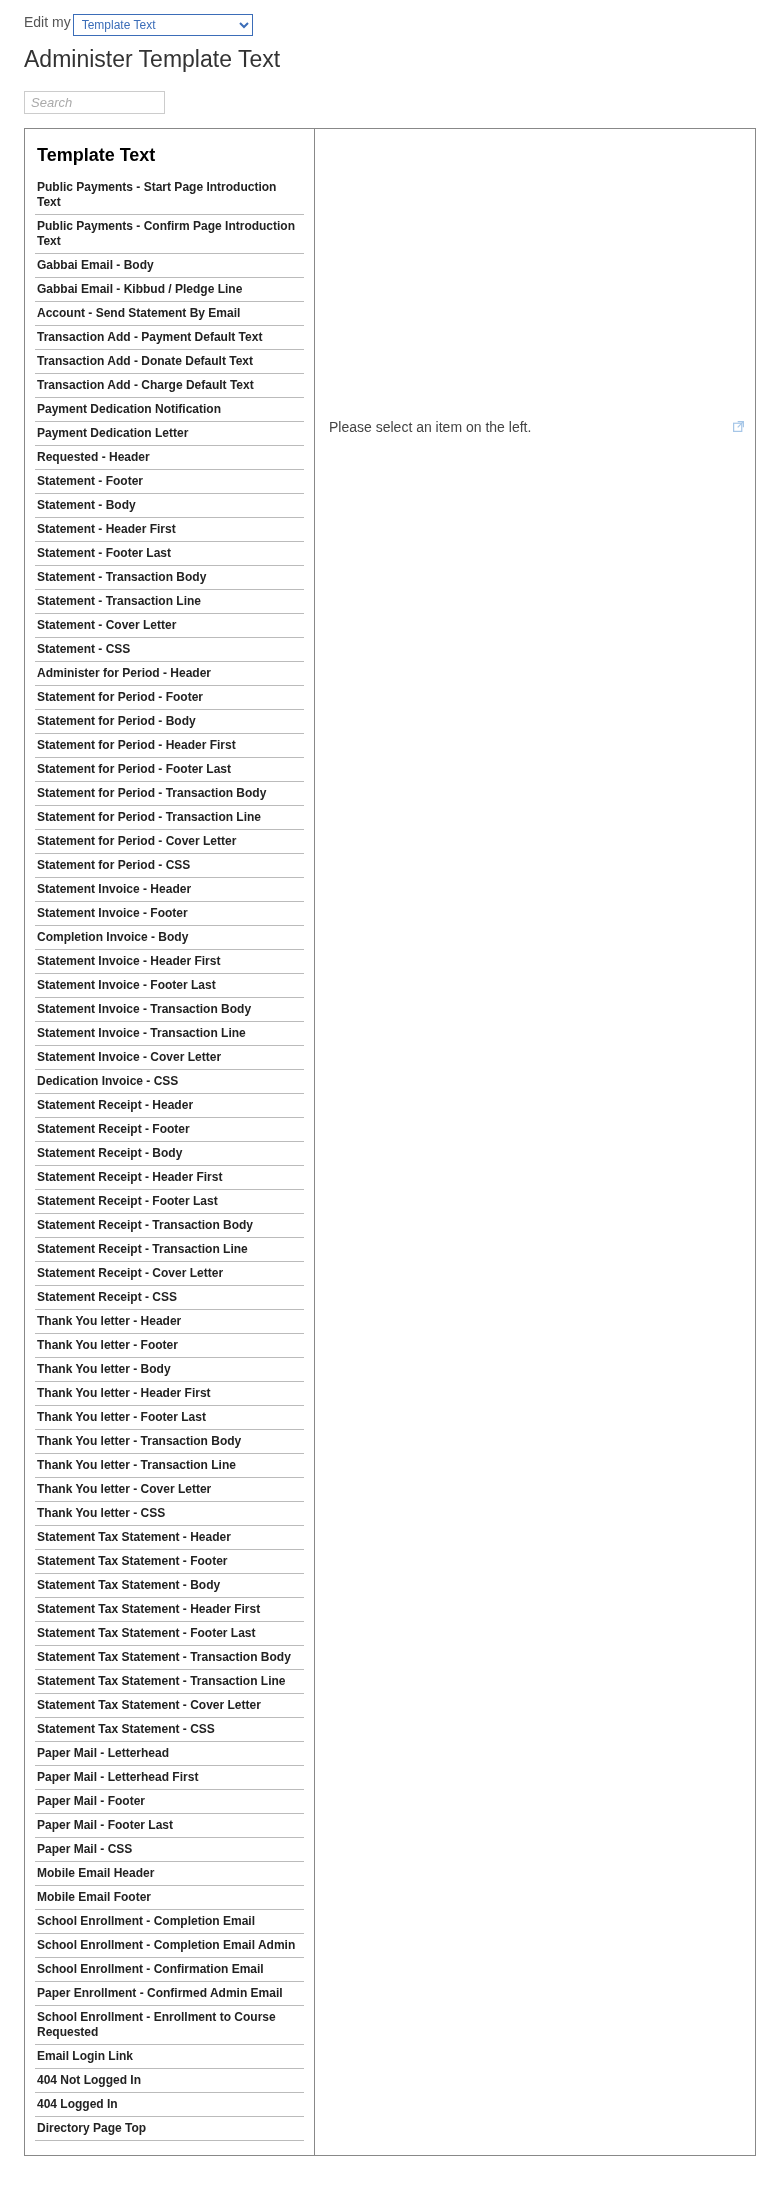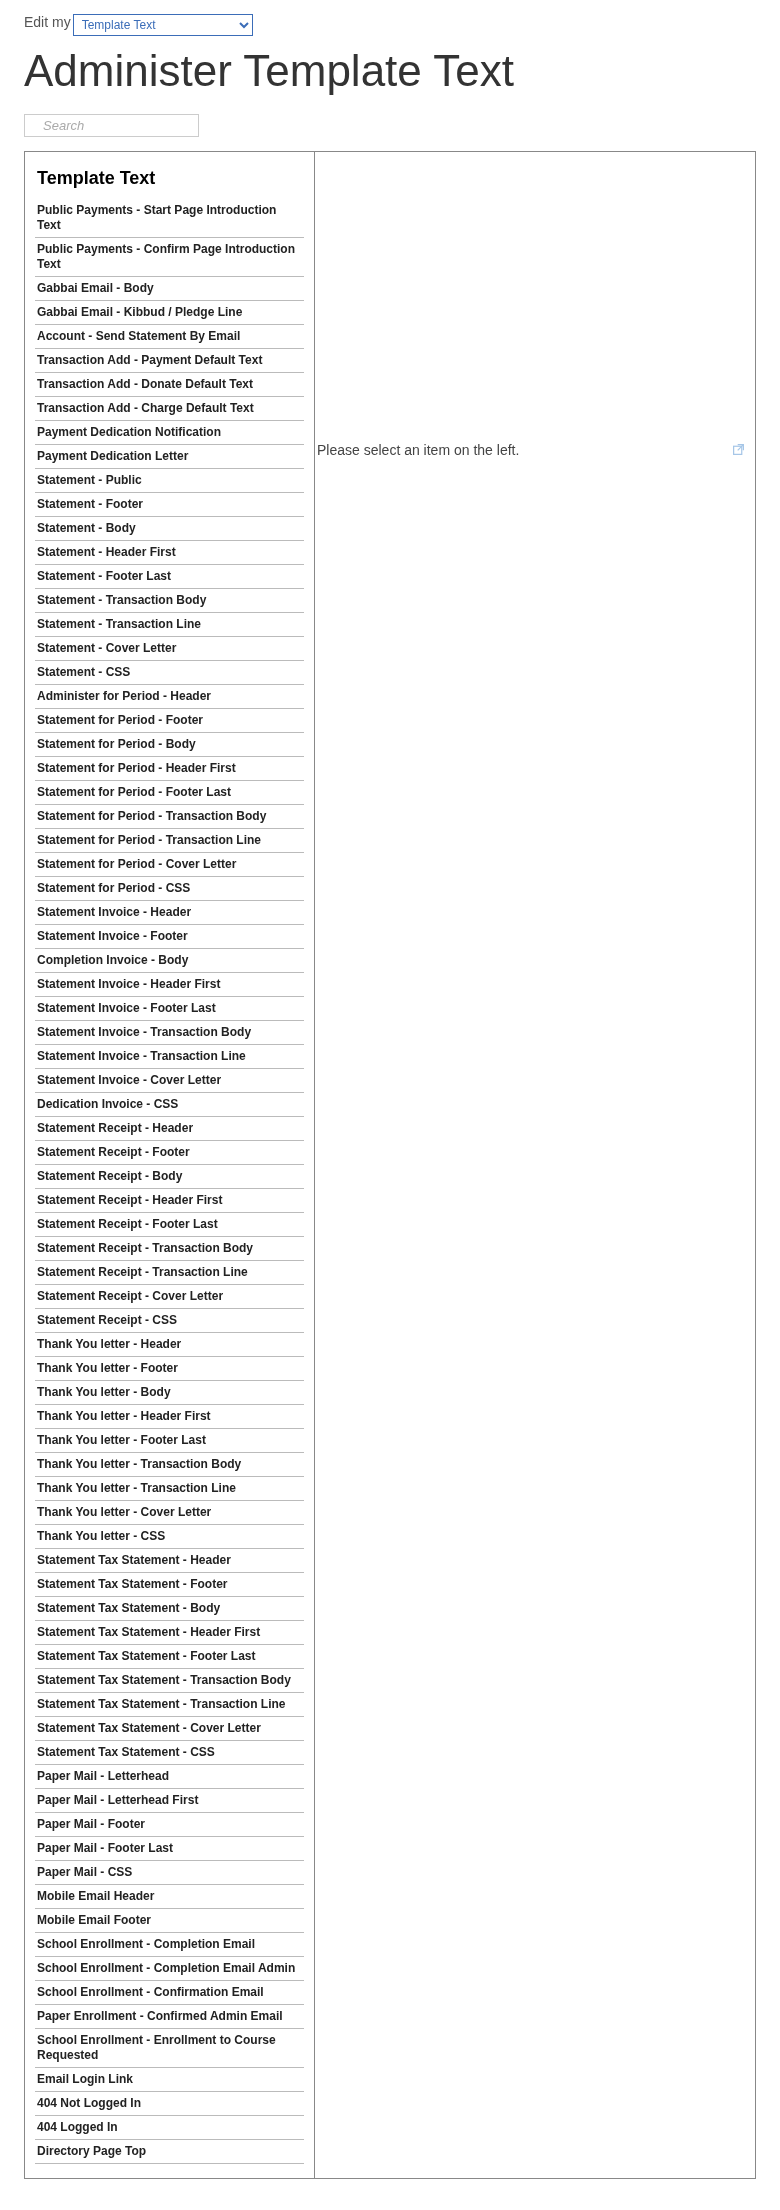--- a/index.html
+++ b/index.html
@@ -27,31 +27,31 @@
   .dropdown {
     border: 1px solid #3b6db8;
     color: #3b6db8;
     font-size: 12px;
     padding: 2px 4px;
     width: 180px;
     height: 22px;
     background: #fff;
   }
   h1.page-title {
-    font-size: 44px;
+    font-size: 23px;
     font-weight: 400;
     color: #333;
     margin: 10px 0 18px 0;
   }
   .search-input {
-    width: 175px;
+    width: 141px;
     font-size: 13px;
     font-style: italic;
     color: #aaa;
-    padding: 3px 18px;
+    padding: 3px 6px;
     border: 1px solid #ccc;
     margin-bottom: 14px;
   }
   .search-input::placeholder {
     color: #aaa;
     font-style: italic;
   }
   .panel-container {
     display: flex;
     border: 1px solid #888;
@@ -85,21 +85,21 @@
     padding: 4px 2px 4px 2px;
     border-bottom: 1px solid #bbb;
     cursor: pointer;
     line-height: 1.25;
   }
   .right-msg {
     font-size: 14px;
     color: #444;
     position: absolute;
     top: 290px;
-    left: 2px;
+    left: 14px;
   }
   .ext-icon {
     position: absolute;
     top: 290px;
     right: 10px;
     width: 13px;
     height: 13px;
     opacity: 0.6;
   }
   .ext-icon svg { width: 100%; height: 100%; }
@@ -127,21 +127,21 @@
           <li>Public Payments - Start Page Introduction Text</li>
           <li>Public Payments - Confirm Page Introduction Text</li>
           <li>Gabbai Email - Body</li>
           <li>Gabbai Email - Kibbud / Pledge Line</li>
           <li>Account - Send Statement By Email</li>
           <li>Transaction Add - Payment Default Text</li>
           <li>Transaction Add - Donate Default Text</li>
           <li>Transaction Add - Charge Default Text</li>
           <li>Payment Dedication Notification</li>
           <li>Payment Dedication Letter</li>
-          <li>Statement - Public</li>
+          <li>Requested - Header</li>
           <li>Statement - Footer</li>
           <li>Statement - Body</li>
           <li>Statement - Header First</li>
           <li>Statement - Footer Last</li>
           <li>Statement - Transaction Body</li>
           <li>Statement - Transaction Line</li>
           <li>Statement - Cover Letter</li>
           <li>Statement - CSS</li>
           <li>Administer for Period - Header</li>
           <li>Statement for Period - Footer</li>

